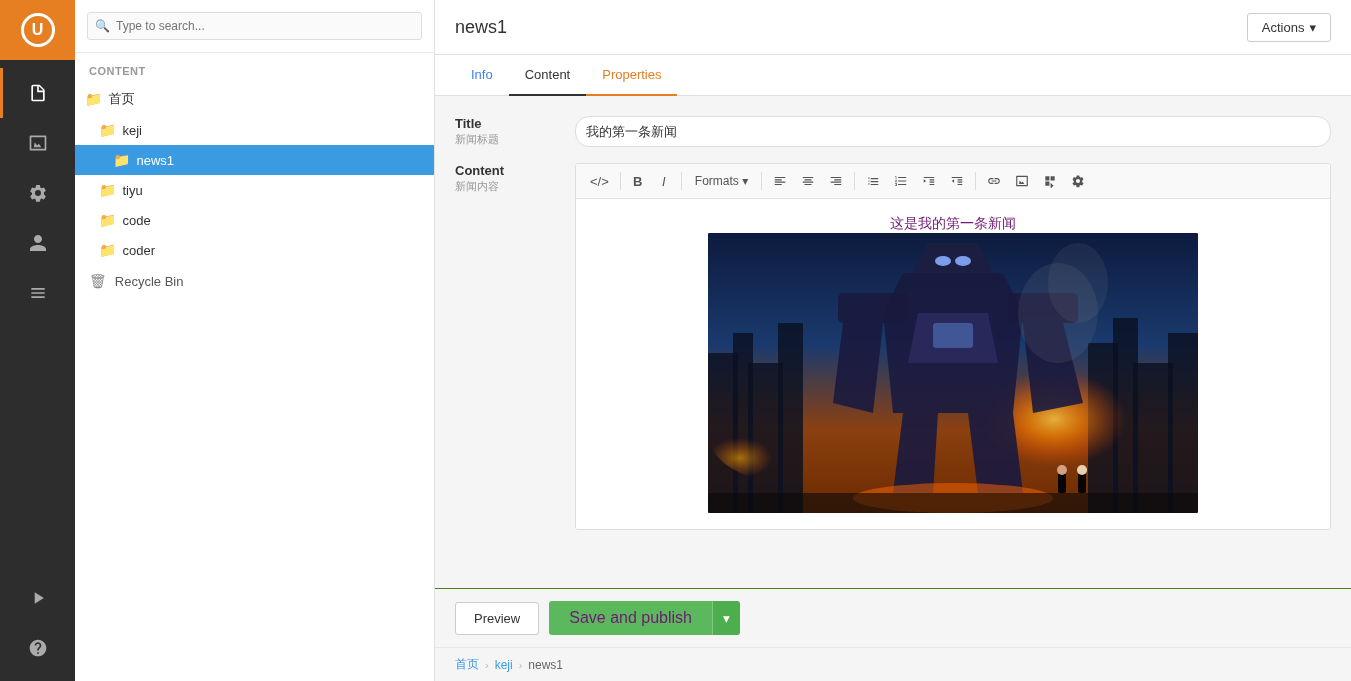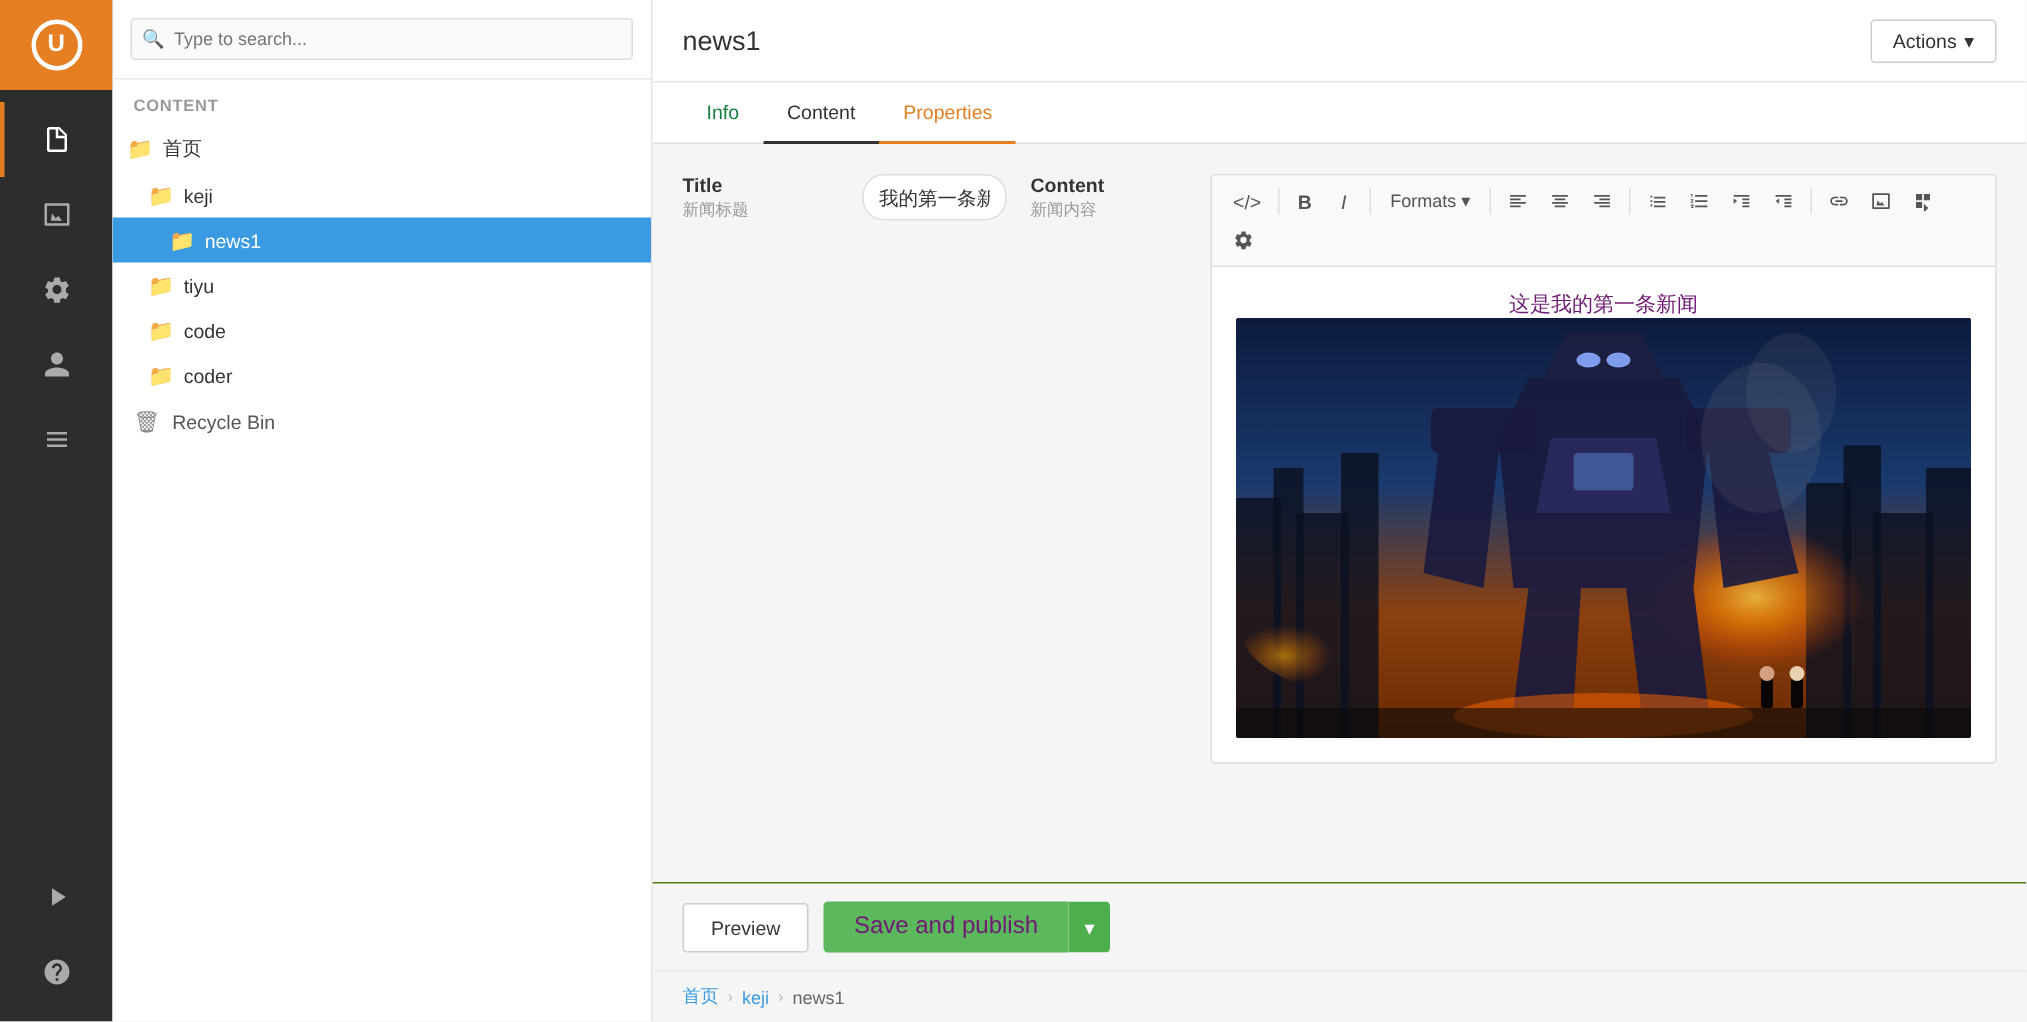--- a/index.html
+++ b/index.html
@@ -174,34 +174,34 @@
       background: #fff;
       border-bottom: 1px solid #e0e0e0;
       display: flex;
       padding: 0 20px;
       flex-shrink: 0;
     }
     .tab {
       padding: 12px 16px;
       cursor: pointer;
       font-size: 13px;
-      color: #15803d;
+      color: #3b82f6;
       border-bottom: 2px solid transparent;
       margin-bottom: -1px;
     }
     .tab.active { color: #333; border-bottom: 2px solid #333; font-weight: 500; }
     .tab.orange-underline { color: #e67e22; border-bottom: 2px solid #e67e22; }
 
     
     .content-form {
       flex: 1;
       padding: 20px;
       overflow-y: auto;
       display: flex;
-      flex-direction: row;
+      flex-direction: column;
       gap: 16px;
     }
     .form-group {
       display: flex;
       align-items: flex-start;
       gap: 0;
     }
     .form-label-col {
       width: 120px;
       flex-shrink: 0;

